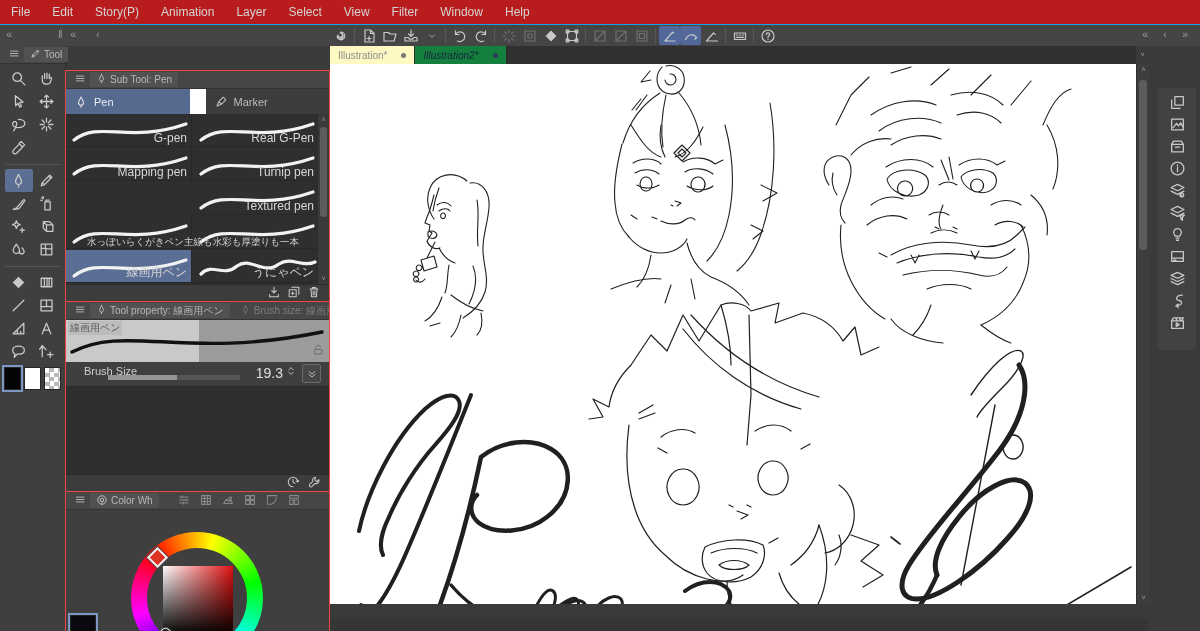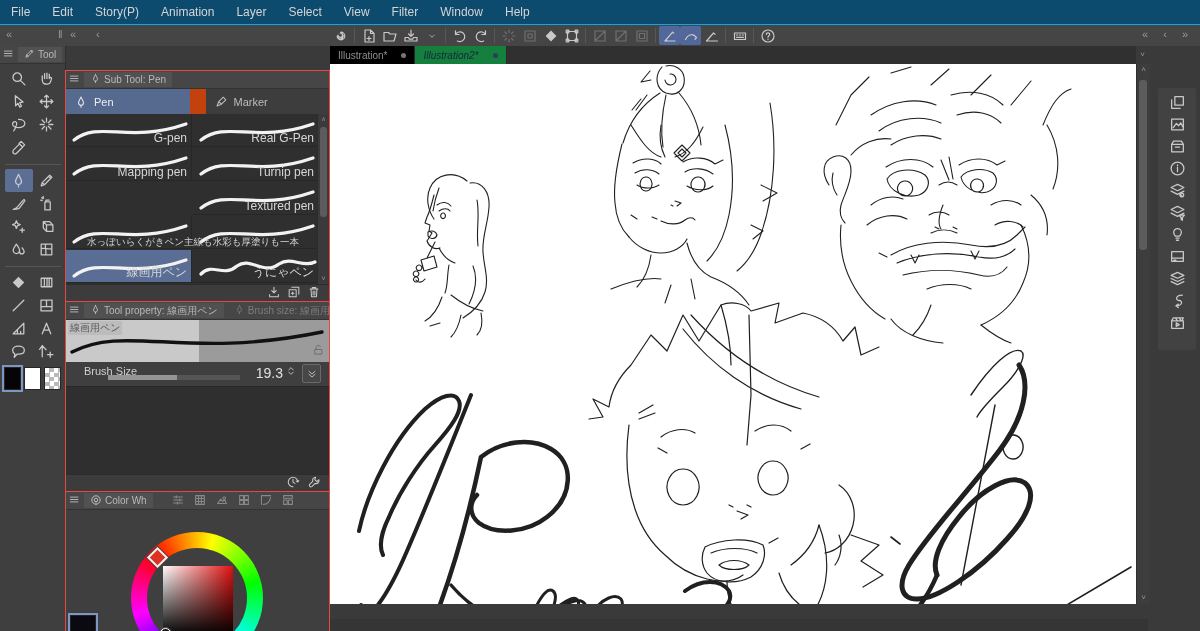--- a/index.html
+++ b/index.html
@@ -1,58 +1,58 @@
 <!DOCTYPE html>
 <html><head>
 <meta charset="utf-8">
 <style>
   html,body{margin:0;padding:0;background:#222;}
   #app{position:relative;width:1200px;height:631px;background:#3a3a3a;
        font-family:"Liberation Sans",sans-serif;overflow:hidden;color:#cccccc;
        -webkit-font-smoothing:antialiased;}
   
-  .menubar{position:absolute;left:0;top:0;width:100%;height:24px;background:#0c4a6e;
+  .menubar{position:absolute;left:0;top:0;width:100%;height:24px;background:#b91c1c;
            border-bottom:1px solid #0ea5e9;display:flex;align-items:center;font-size:12px;color:#d4d4d4;}
   .menu-item{padding:0 11px;cursor:default;}
   
   .cmdbar{position:absolute;left:0;top:25px;width:100%;height:21px;background:#454545;}
   .cmd-left{position:absolute;left:0;top:0;height:21px;width:330px;color:#9a9a9a;font-size:11px;}
   .cmd-left span{position:absolute;top:3px;}
   .cmd-icons{position:absolute;left:330px;top:0;height:21px;display:flex;align-items:center;}
   .icon-btn{width:21px;height:19px;display:flex;align-items:center;justify-content:center;border-radius:2px;}
   .icon-btn.active{background:#53689a;}
   .icon-btn.disabled{opacity:.32;}
   .vsep{width:1px;height:15px;background:#585858;margin:0 3px;}
   .cmd-right{position:absolute;right:6px;top:3px;color:#9a9a9a;font-size:11px;letter-spacing:6px;}
   
   .tabbar{position:absolute;left:330px;top:46px;width:806px;height:18px;background:#303030;display:flex;}
   .doc-tab{height:18px;display:flex;align-items:center;gap:14px;padding:0 8px;font-size:10px;
-           background:#000000;color:#8f8f8f;border-right:1px solid #2a2a2a;}
+           background:#fef9c3;color:#8f8f8f;border-right:1px solid #2a2a2a;}
   .doc-tab .dot{width:5px;height:5px;border-radius:50%;background:#777;}
   .doc-tab.active{background:#15803d;color:#17253f;font-style:italic;}
   .doc-tab.active .dot{background:#2c3c5c;}
   .tab-corner{position:absolute;left:1136px;top:46px;width:13px;height:18px;background:#3a3a3a;
               color:#999;font-size:8px;text-align:center;line-height:18px;}
   
   .toolcol{position:absolute;left:0;top:46px;width:65px;height:585px;background:#3f3f3f;border-right:1px solid #2e2e2e;}
   .panel-head{height:17px;background:#464646;border-bottom:1px solid #333;display:flex;align-items:center;
-              font-size:10px;color:#b8b8b8;gap:4px;padding-left:3px;white-space:nowrap;}
+              font-size:10px;color:#b8b8b8;gap:4px;padding-left:9px;white-space:nowrap;}
   .head-tab{height:15px;display:flex;align-items:center;gap:3px;background:#515151;padding:0 6px;border-radius:1px;}
   .head-tab.dim{background:transparent;color:#7d7d7d;}
   .tool-grid{display:flex;flex-wrap:wrap;width:56px;margin:3px auto 0;}
   .tool-cell{width:28px;height:23px;display:flex;align-items:center;justify-content:center;border-radius:2px;}
   .tool-cell.selected{background:#5b6e94;}
   .tool-sep{width:56px;height:5px;border-bottom:1px solid #565656;margin-bottom:4px;}
   .tool-swatches{display:flex;gap:3px;margin:4px auto 0;width:58px;}
   .swatch{width:16px;height:21px;border:1px solid #262626;}
   .swatch.selected{outline:2px solid #7d97c4;}
   
   .panel{position:absolute;background:#3f3f3f;border:1px solid #ef4444;box-sizing:border-box;margin-top:24px;}
   
-  .subtool-tabs{display:flex;gap:16px;height:25px;background:#c2410c;}
+  .subtool-tabs{display:flex;gap:16px;height:25px;background:#ffffff;}
   .stab{flex:1;display:flex;align-items:center;gap:6px;padding-left:8px;font-size:11px;background:#3d3d3d;color:#bdbdbd;}
   .stab.active{background:#56698e;color:#eceff5;}
   .brush-list{position:relative;background:#2f2f2f;}
   .brush-cell{position:absolute;width:126px;height:33px;border-right:1px solid #272727;border-bottom:1px solid #272727;box-sizing:border-box;}
   .brush-cell.selected{background:#5a6d94;}
   .brush-name{position:absolute;right:4px;bottom:1px;font-size:12px;color:#d6d6d6;white-space:nowrap;}
   .brush-long-label{position:absolute;left:6px;width:242px;text-align:center;font-size:9.5px;color:#d6d6d6;}
   .list-scroll{position:absolute;right:0;top:0;width:11px;background:#3a3a3a;border-left:1px solid #2c2c2c;}
   .scroll-arrow{height:11px;color:#999;font-size:7px;text-align:center;line-height:11px;}
   .scroll-thumb{position:absolute;left:2px;width:7px;background:#5c5c5c;border-radius:3px;}

